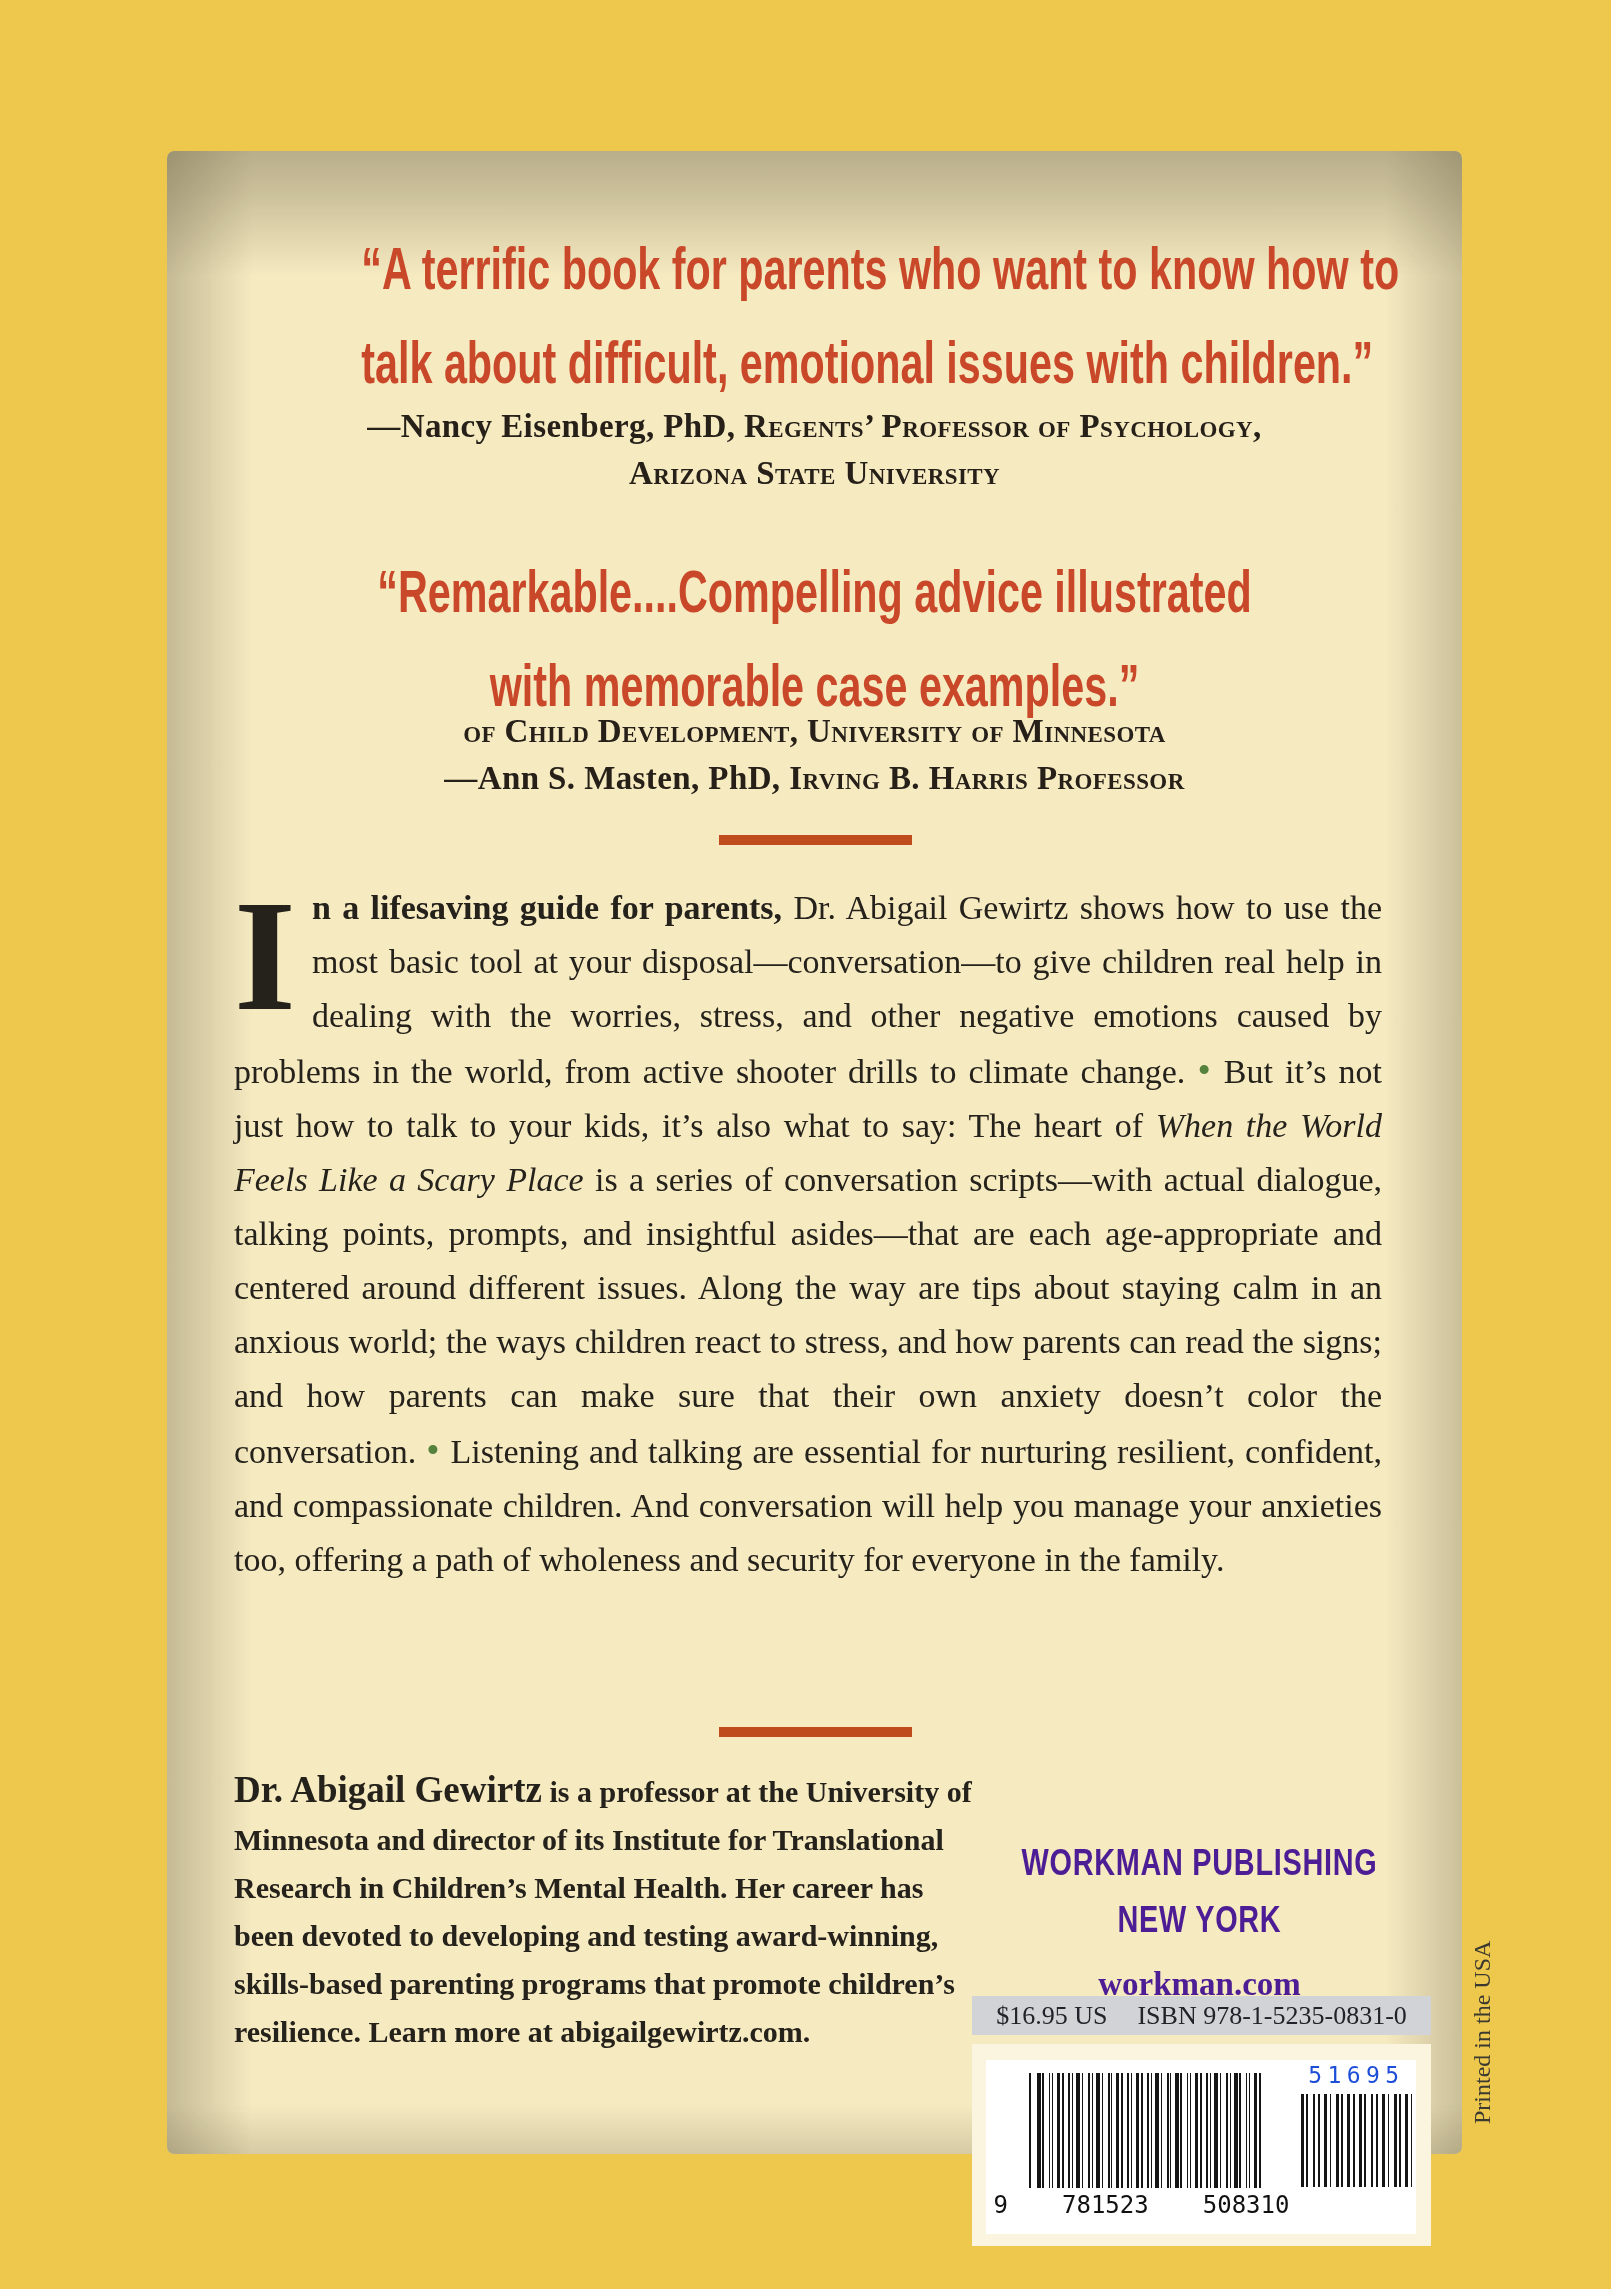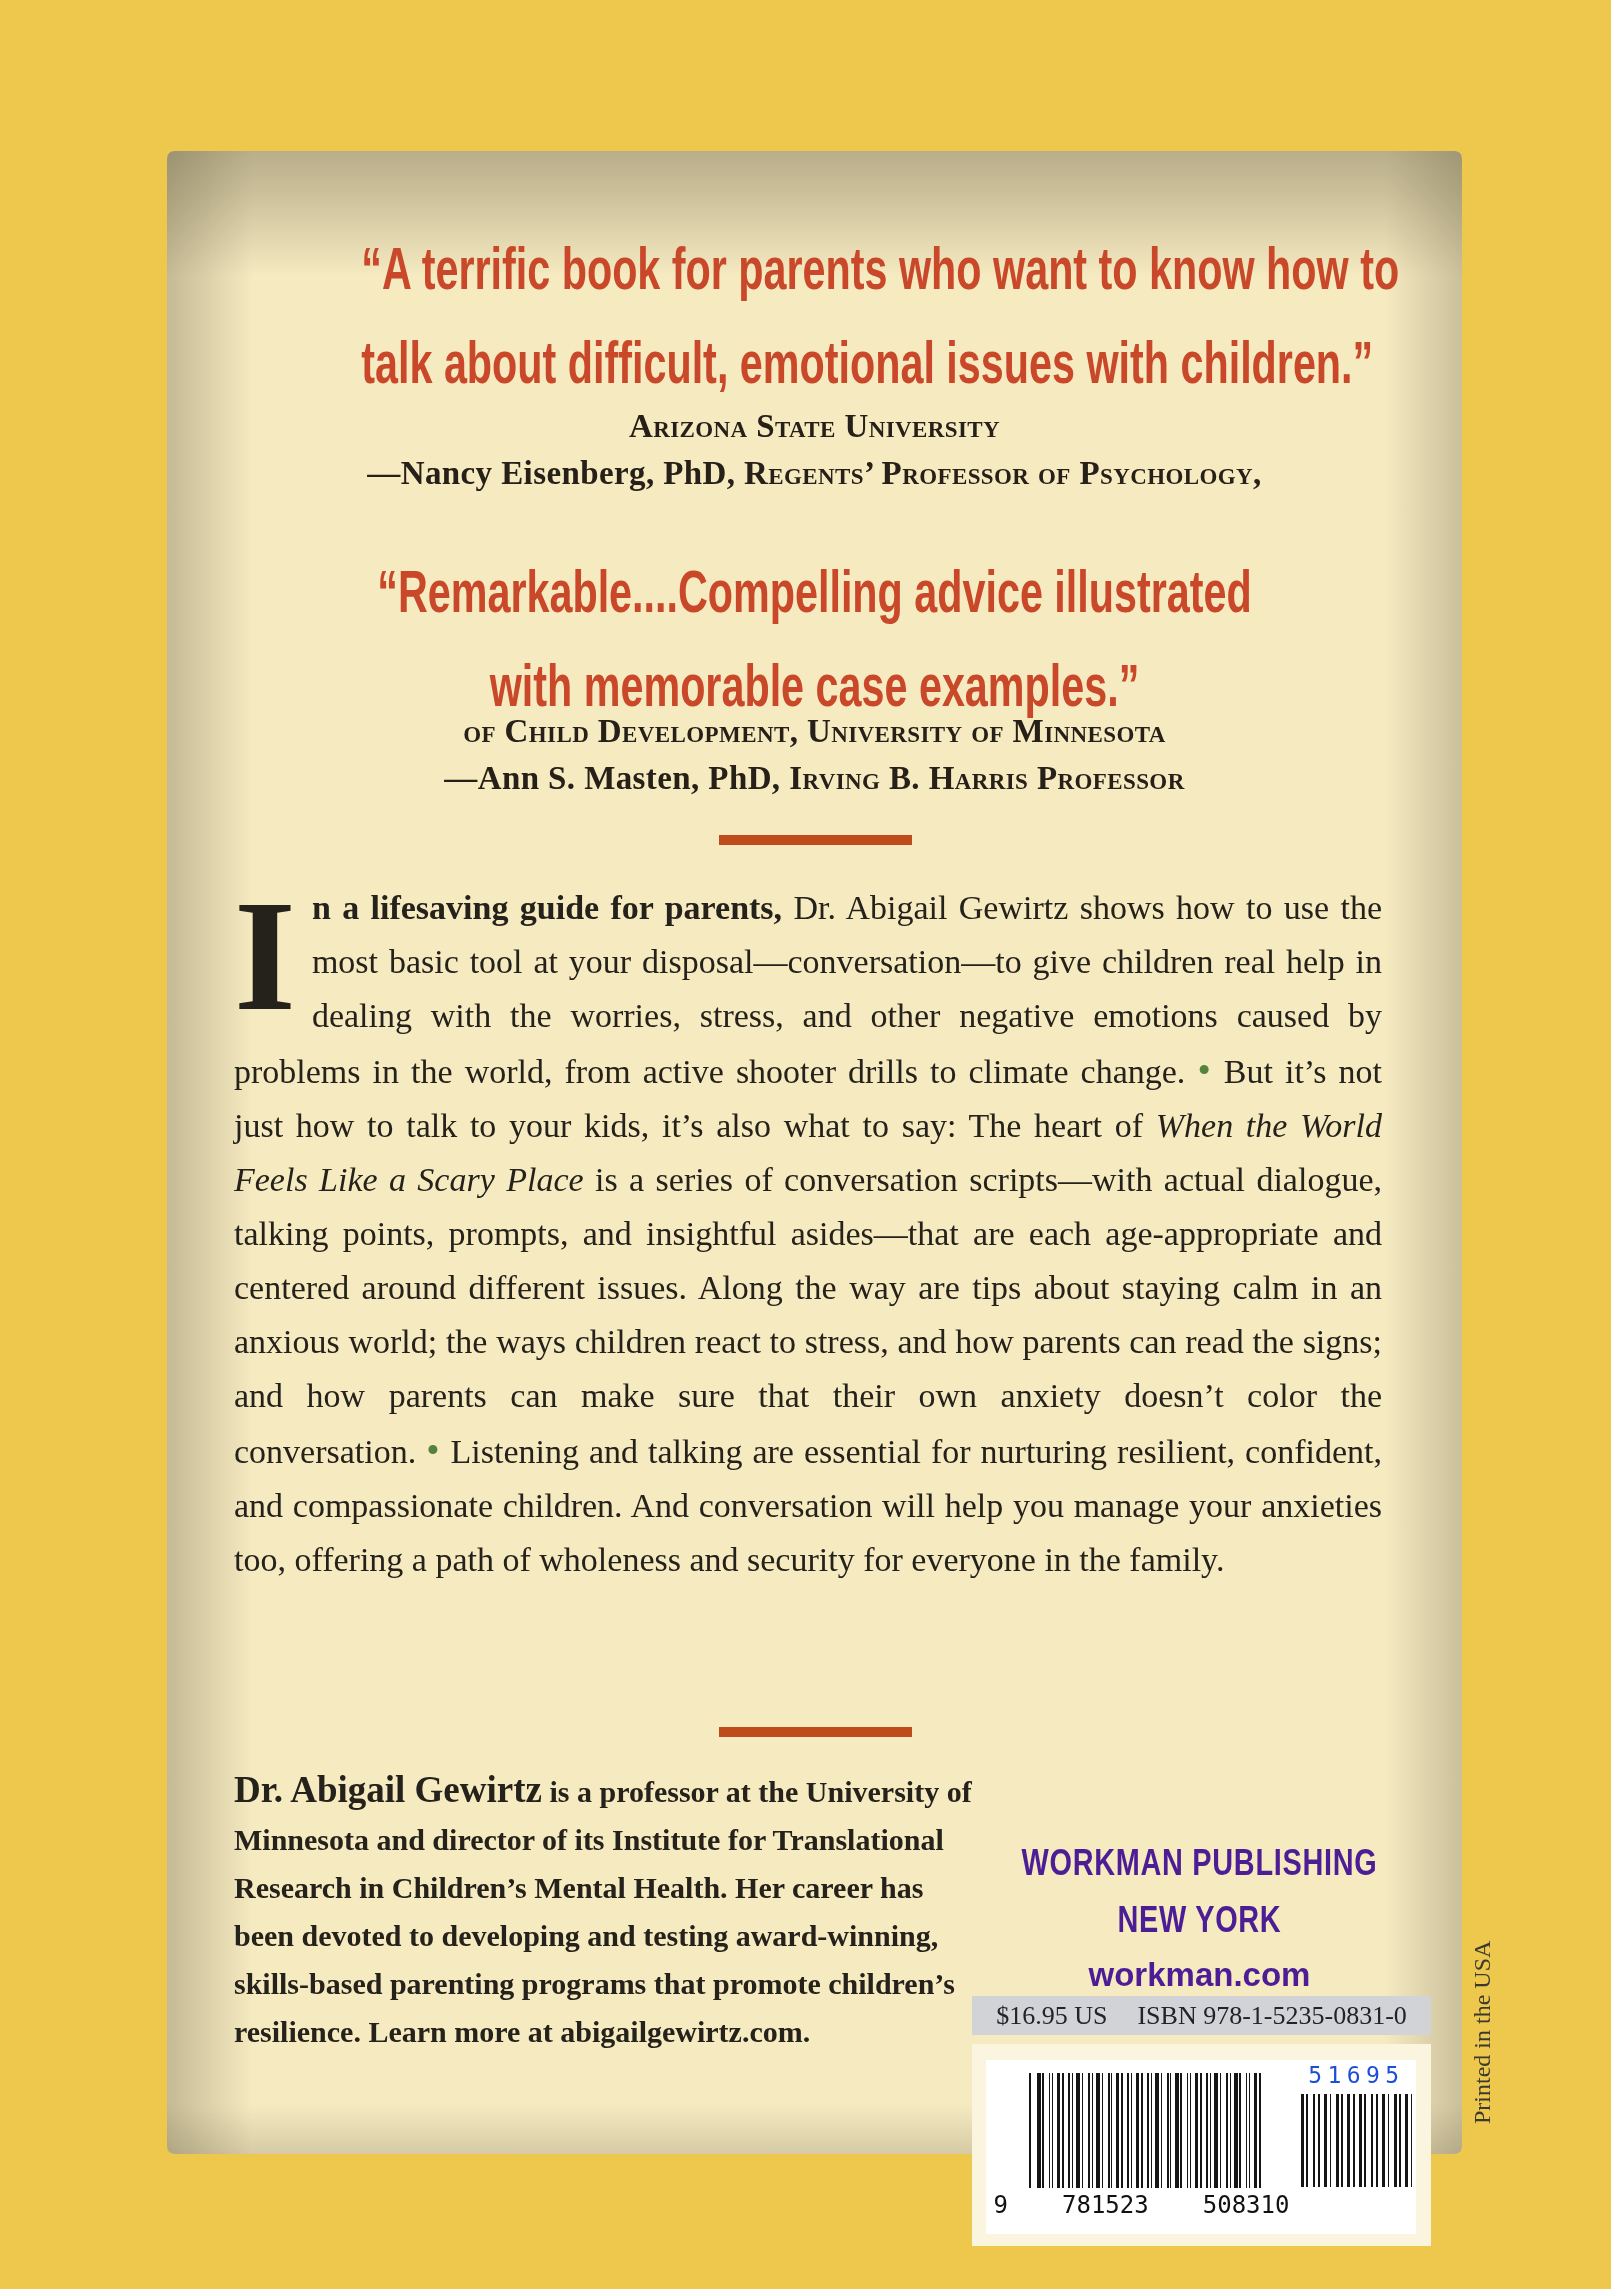--- a/index.html
+++ b/index.html
@@ -85,21 +85,21 @@
   .pub{
     position:absolute;left:940px;top:1834px;width:519px;text-align:center;color:#4c1d95;
   }
   .pub-imprint{
     font-family:"Liberation Sans", sans-serif;font-weight:bold;
     font-size:37px;line-height:57px;letter-spacing:0.9px;
     transform:scaleX(.78);transform-origin:50% 0;white-space:nowrap;
   }
   .pub-line{display:block;}
   .pub-site{
-    margin-top:8px;font-family:Liberation Sans, sans-serif;font-weight:bold;font-size:33px;
+    margin-top:18px;font-family:Liberation Serif, serif;font-weight:bold;font-size:33px;
   }
 
   
   .isbn-strip{
     position:absolute;left:972px;top:1996px;width:459px;height:39px;
     background:#d2d3d6;
     display:flex;align-items:center;justify-content:center;gap:30px;
     font-size:26px;color:#22222a;
   }
 
@@ -146,22 +146,22 @@
 <div class="cover">
 
   <div class="panel"></div>
 
   <div class="quote q1">
     <span class="quote-line">“A terrific book for parents who want to know how to</span>
     <span class="quote-line">talk about difficult, emotional issues with children.”</span>
   </div>
 
   <div class="attr a1">
+    <span class="attr-line"><span>—Nancy Eisenberg, PhD, </span><span class="sc">Regents’ Professor of Psychology,</span></span>
     <span class="attr-line sc">Arizona State University</span>
-    <span class="attr-line"><span>—Nancy Eisenberg, PhD, </span><span class="sc">Regents’ Professor of Psychology,</span></span>
   </div>
 
   <div class="quote q2">
     <span class="quote-line">“Remarkable....Compelling advice illustrated</span>
     <span class="quote-line">with memorable case examples.”</span>
   </div>
 
   <div class="attr a2">
     <span class="attr-line sc">of Child Development, University of Minnesota</span>
     <span class="attr-line"><span>—Ann S. Masten, PhD, </span><span class="sc">Irving B. Harris Professor</span></span>

